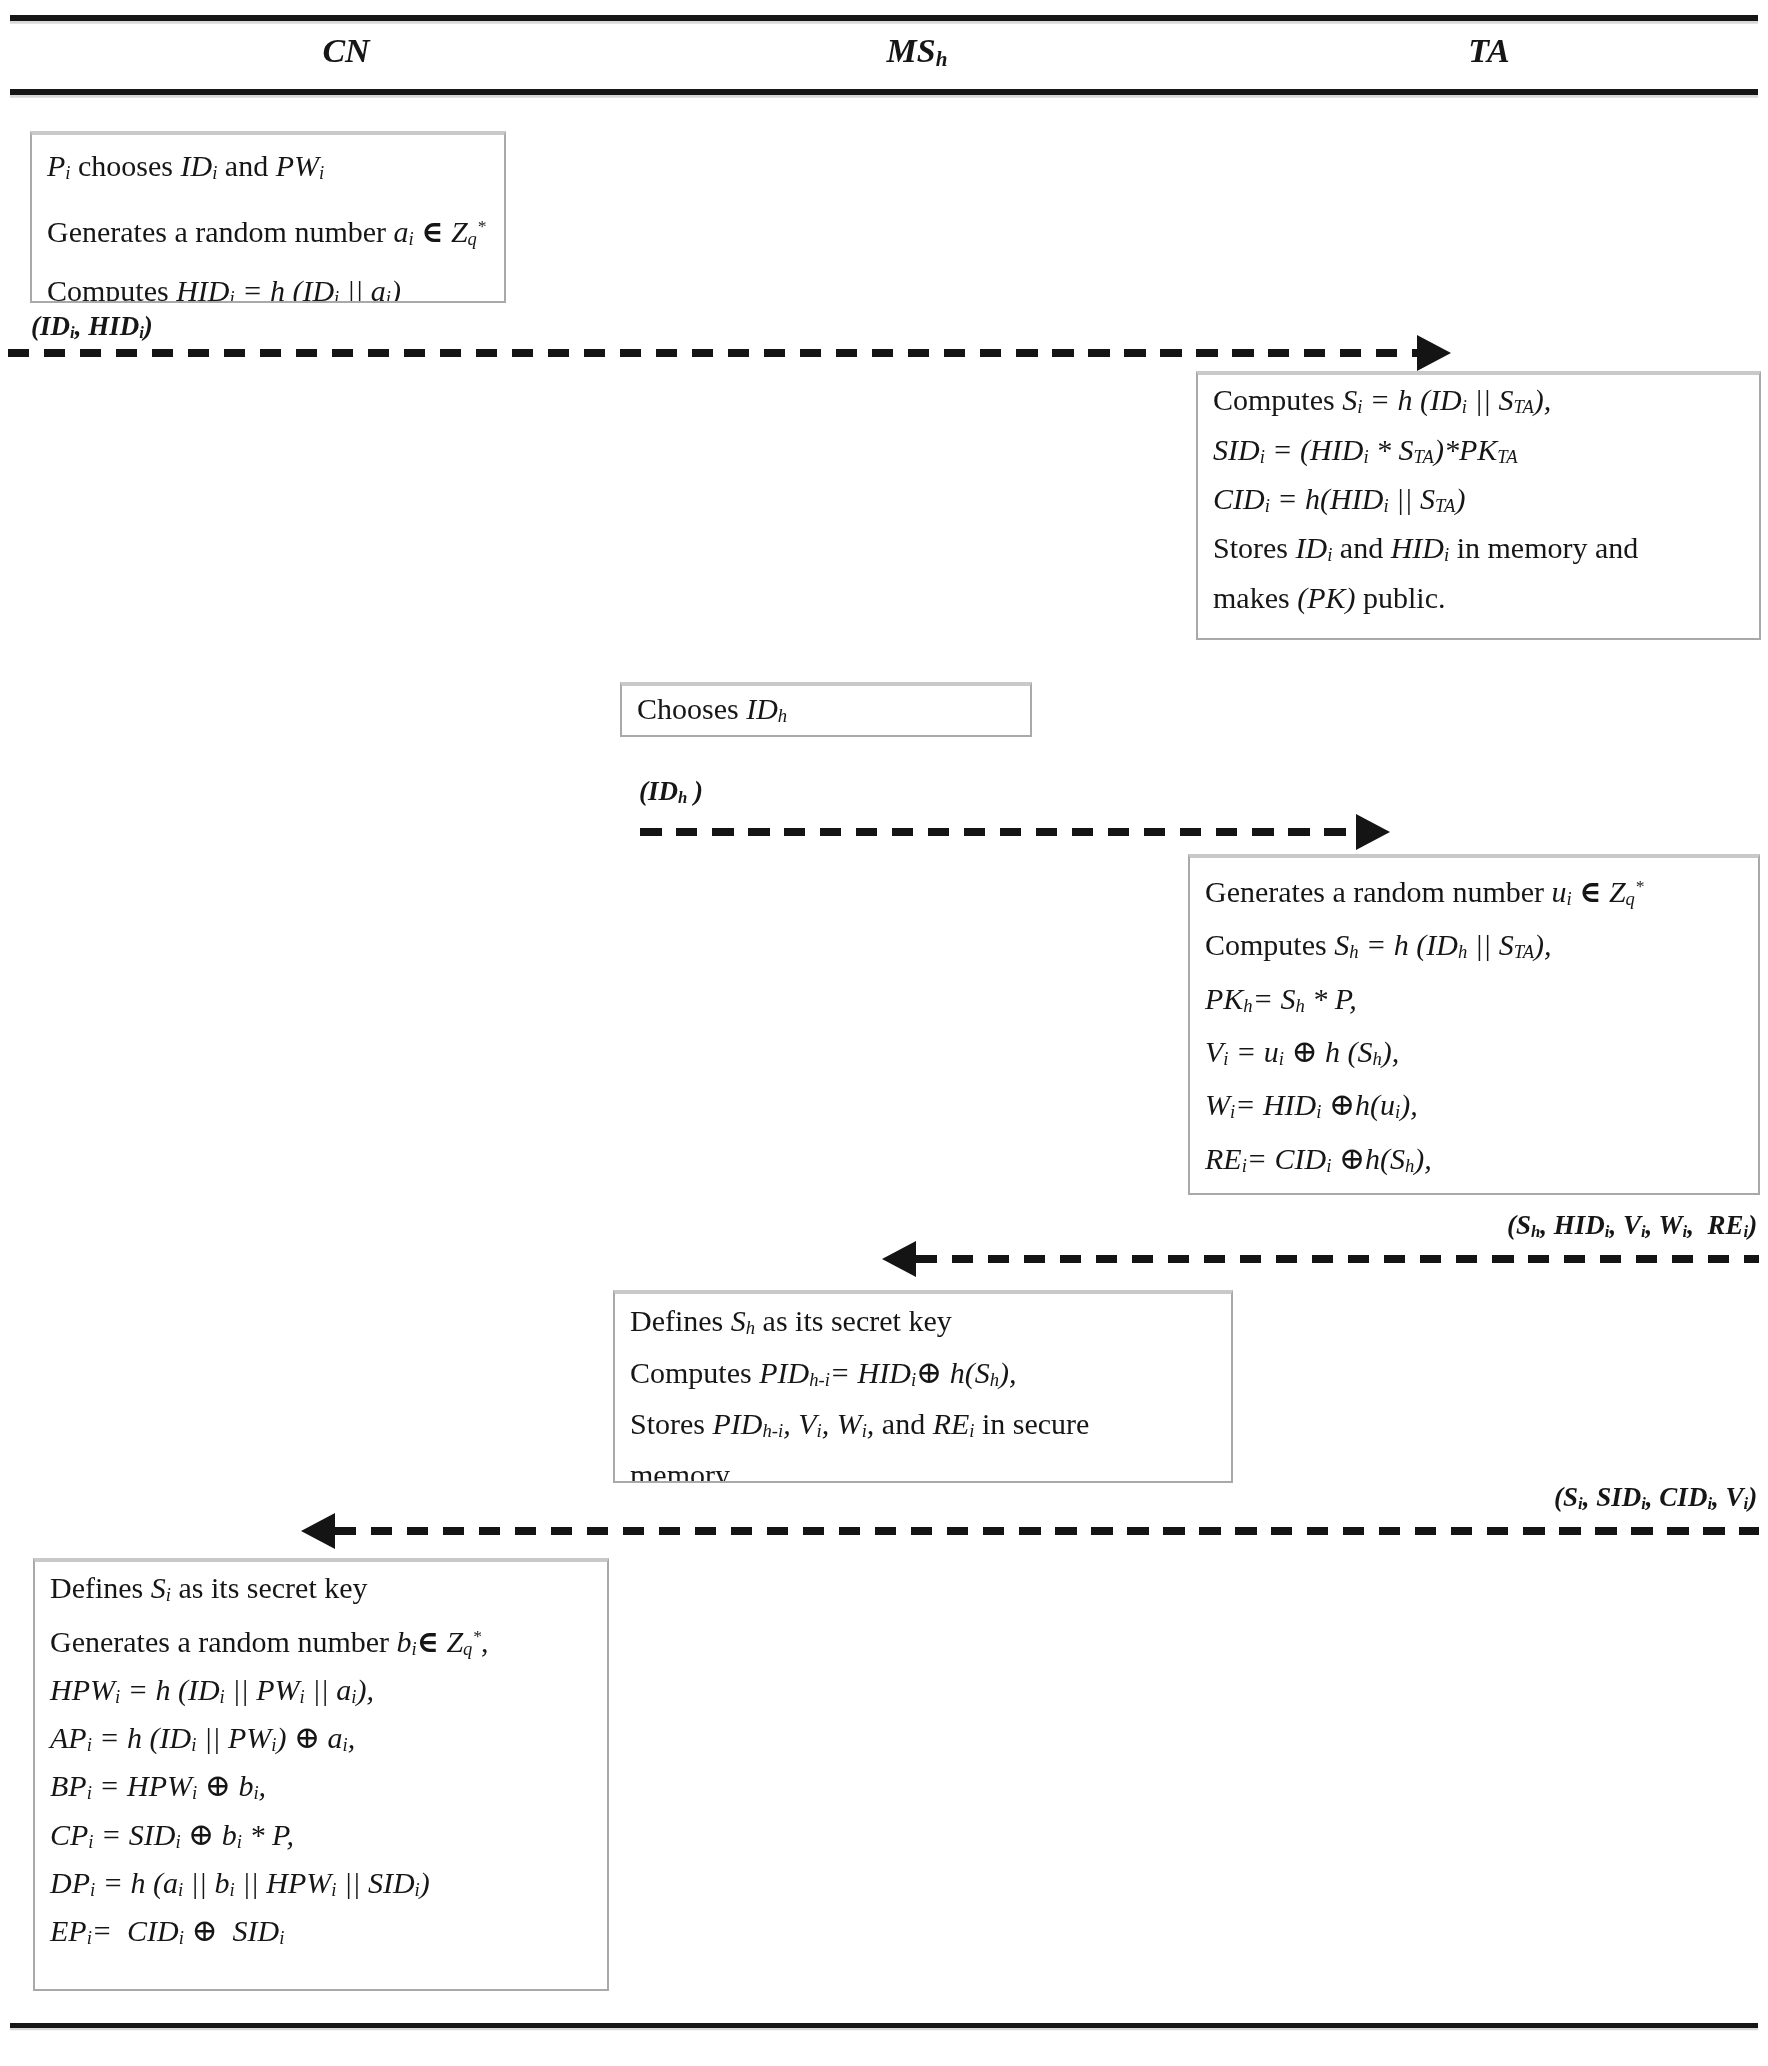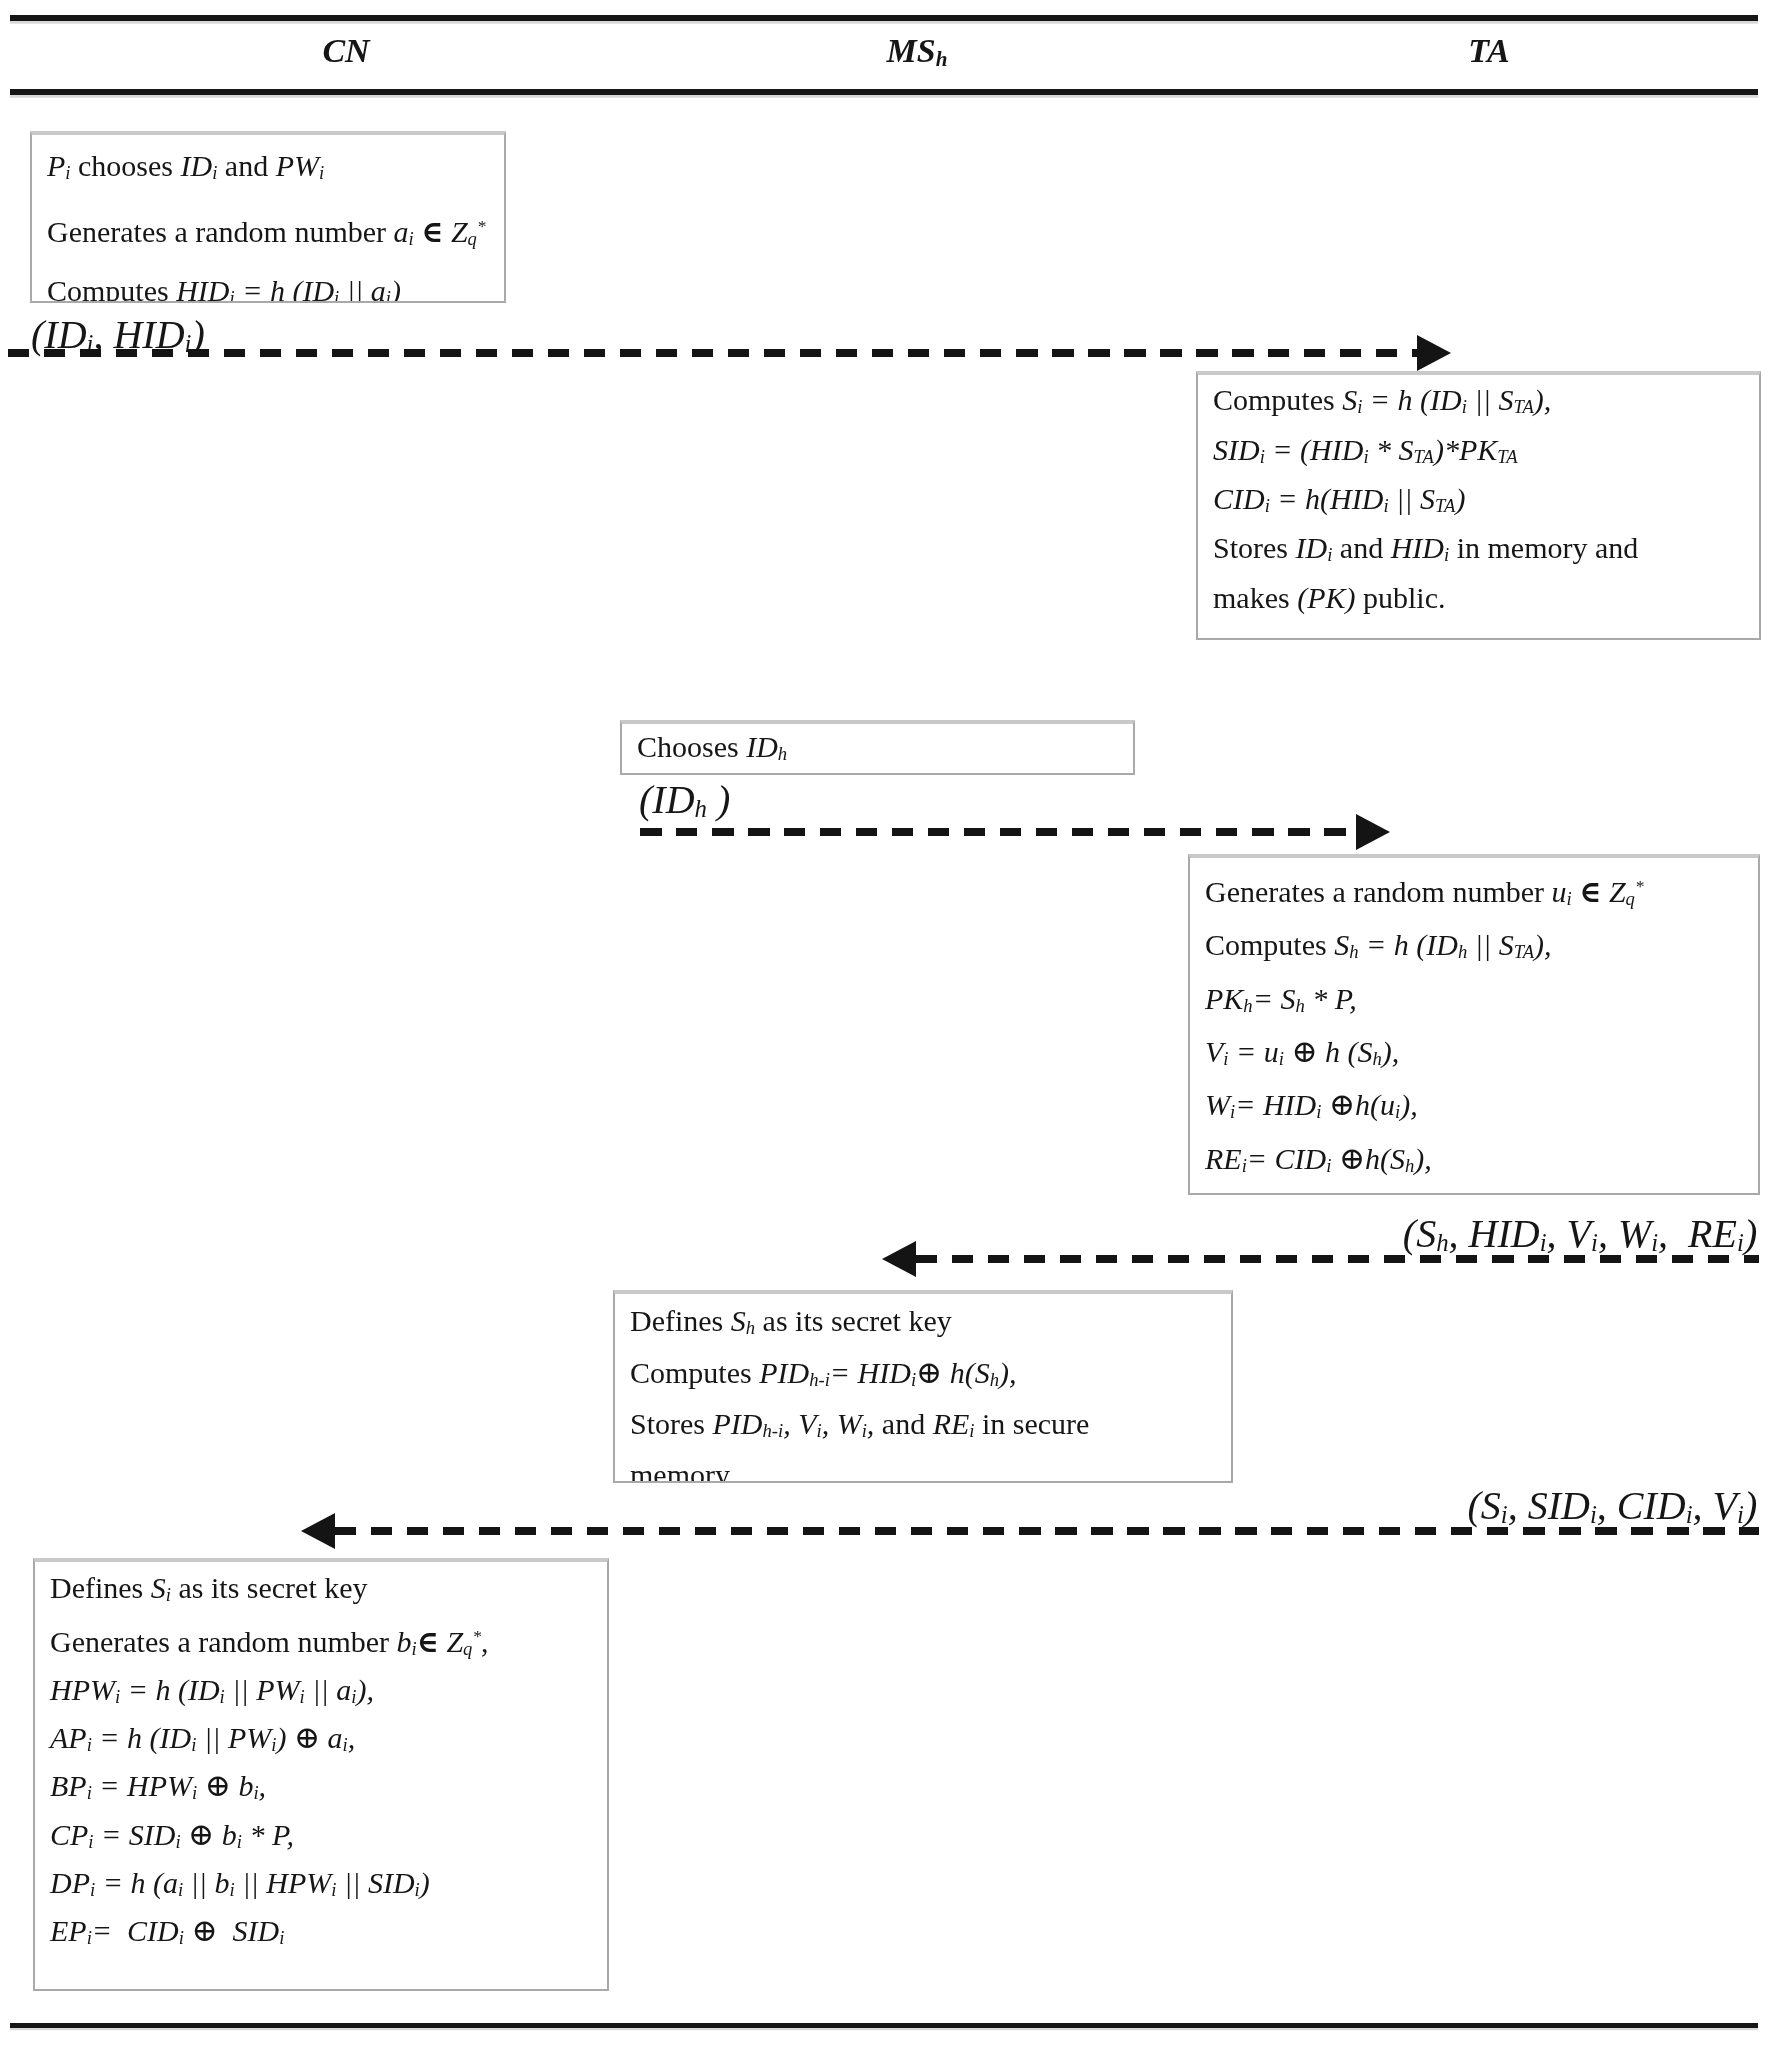--- a/index.html
+++ b/index.html
@@ -19,30 +19,30 @@
   #actor-msh{left:894px;}
   #actor-ta{left:1466px;}
 
   .pbox{position:absolute;background:#ffffff;border:2.2px solid #a9a9a9;border-top:4.8px solid #c9c9c9;
         box-sizing:border-box;font-size:30px;padding:5.4px 9.7px 4.3px 15px;overflow:hidden;}
   .fline{white-space:pre;}
   #box1{left:30px;top:131px;width:476px;height:172px;}
   #box1 .fline{line-height:52px;}
   #box2{left:1196px;top:371px;width:565px;height:269px;padding-top:4.3px;}
   #box2 .fline{line-height:42px;}
-  #box3{left:620px;top:720px;width:515px;height:55px;padding-top:2.2px;}
+  #box3{left:620px;top:682px;width:412px;height:55px;padding-top:2.2px;}
   #box3 .fline{line-height:42px;}
   #box4{left:1188px;top:854px;width:572px;height:341px;}
   #box4 .fline{line-height:46px;}
   #box5{left:613px;top:1290px;width:620px;height:193px;}
   #box5 .fline{line-height:44px;}
   #box6{left:33px;top:1558px;width:576px;height:433px;}
   #box6 .fline{line-height:41px;}
 
-  .msg{position:absolute;font-size:40px;white-space:pre;}
+  .msg{position:absolute;font-size:27px;white-space:pre;font-weight:bold;}
   #msg1{left:31px;top:311px;}
   #msg2{left:639px;top:776px;text-align:center;}
   #msg3{right:10.8px;top:1210px;text-align:right;}
   #msg4{right:10.8px;top:1482px;text-align:center;}
 
   .dash{position:absolute;height:8px;
         background:repeating-linear-gradient(to right,#141414 0 21.5px,transparent 21.5px 36px);}
   #arr1-dash{left:7.5px;top:349px;width:1411px;}
   #arr2-dash{left:640px;top:828px;width:717px;}
   #arr3-dash{left:916px;top:1255px;width:843px;}

